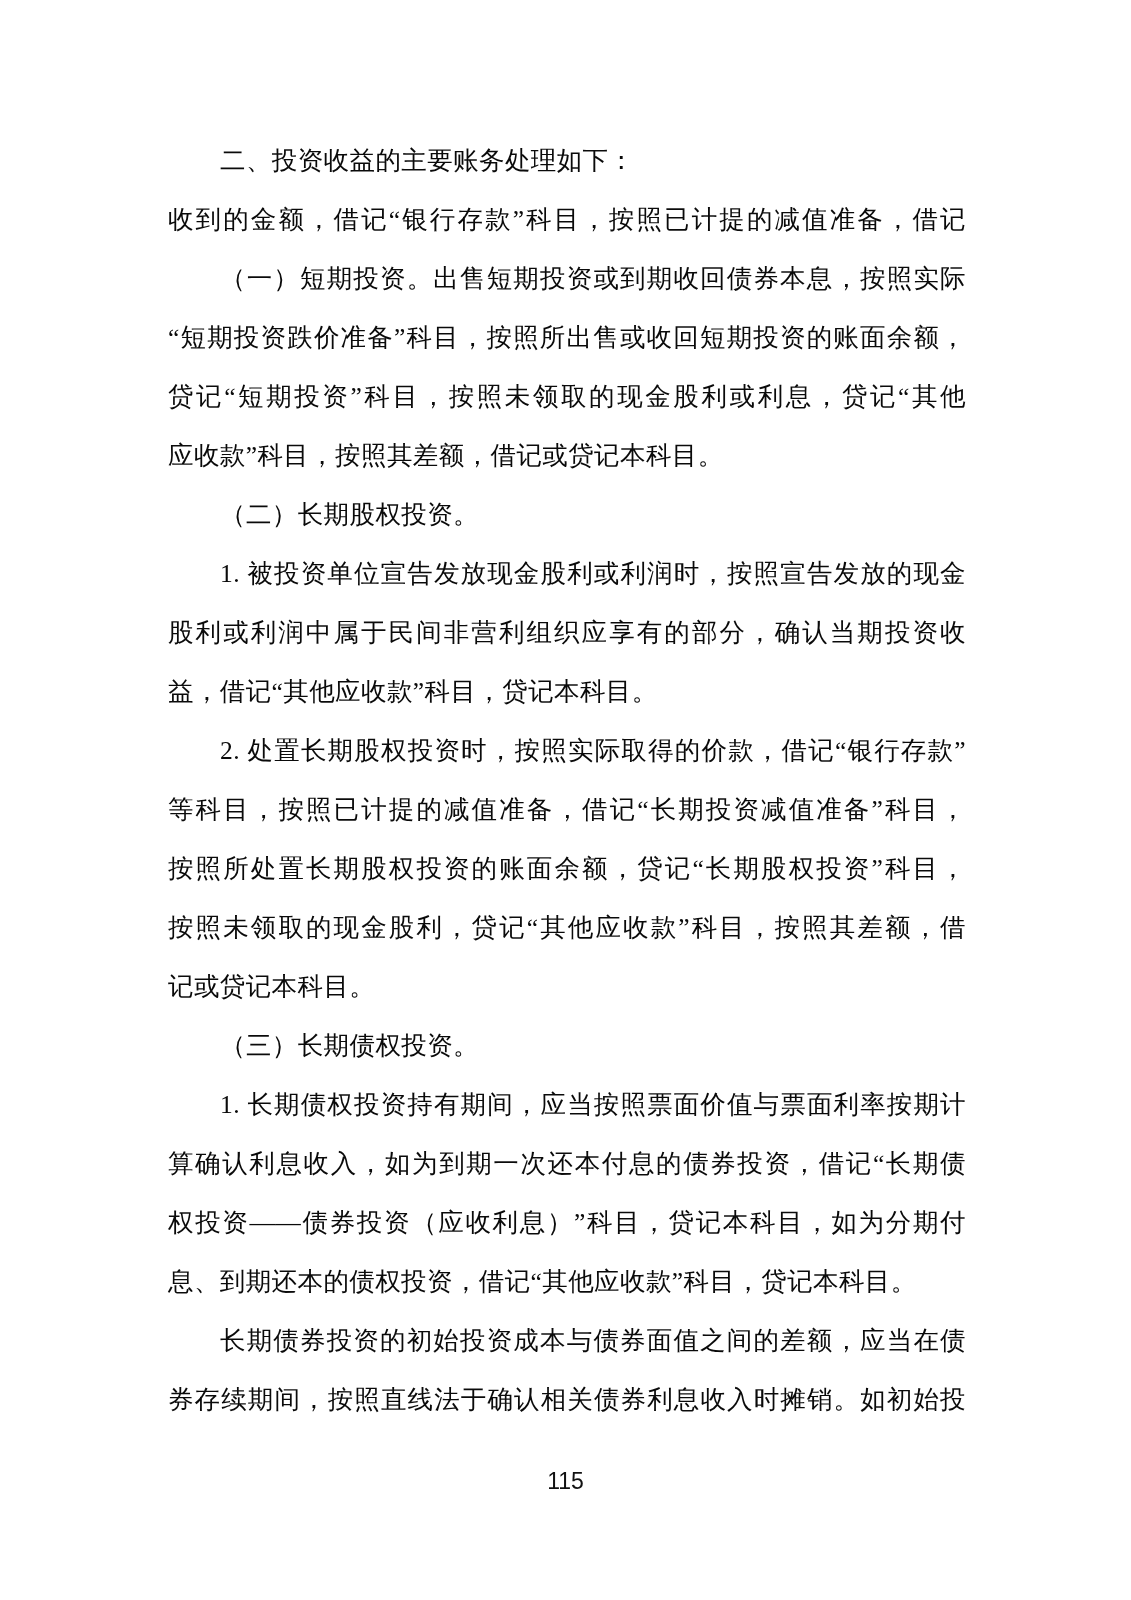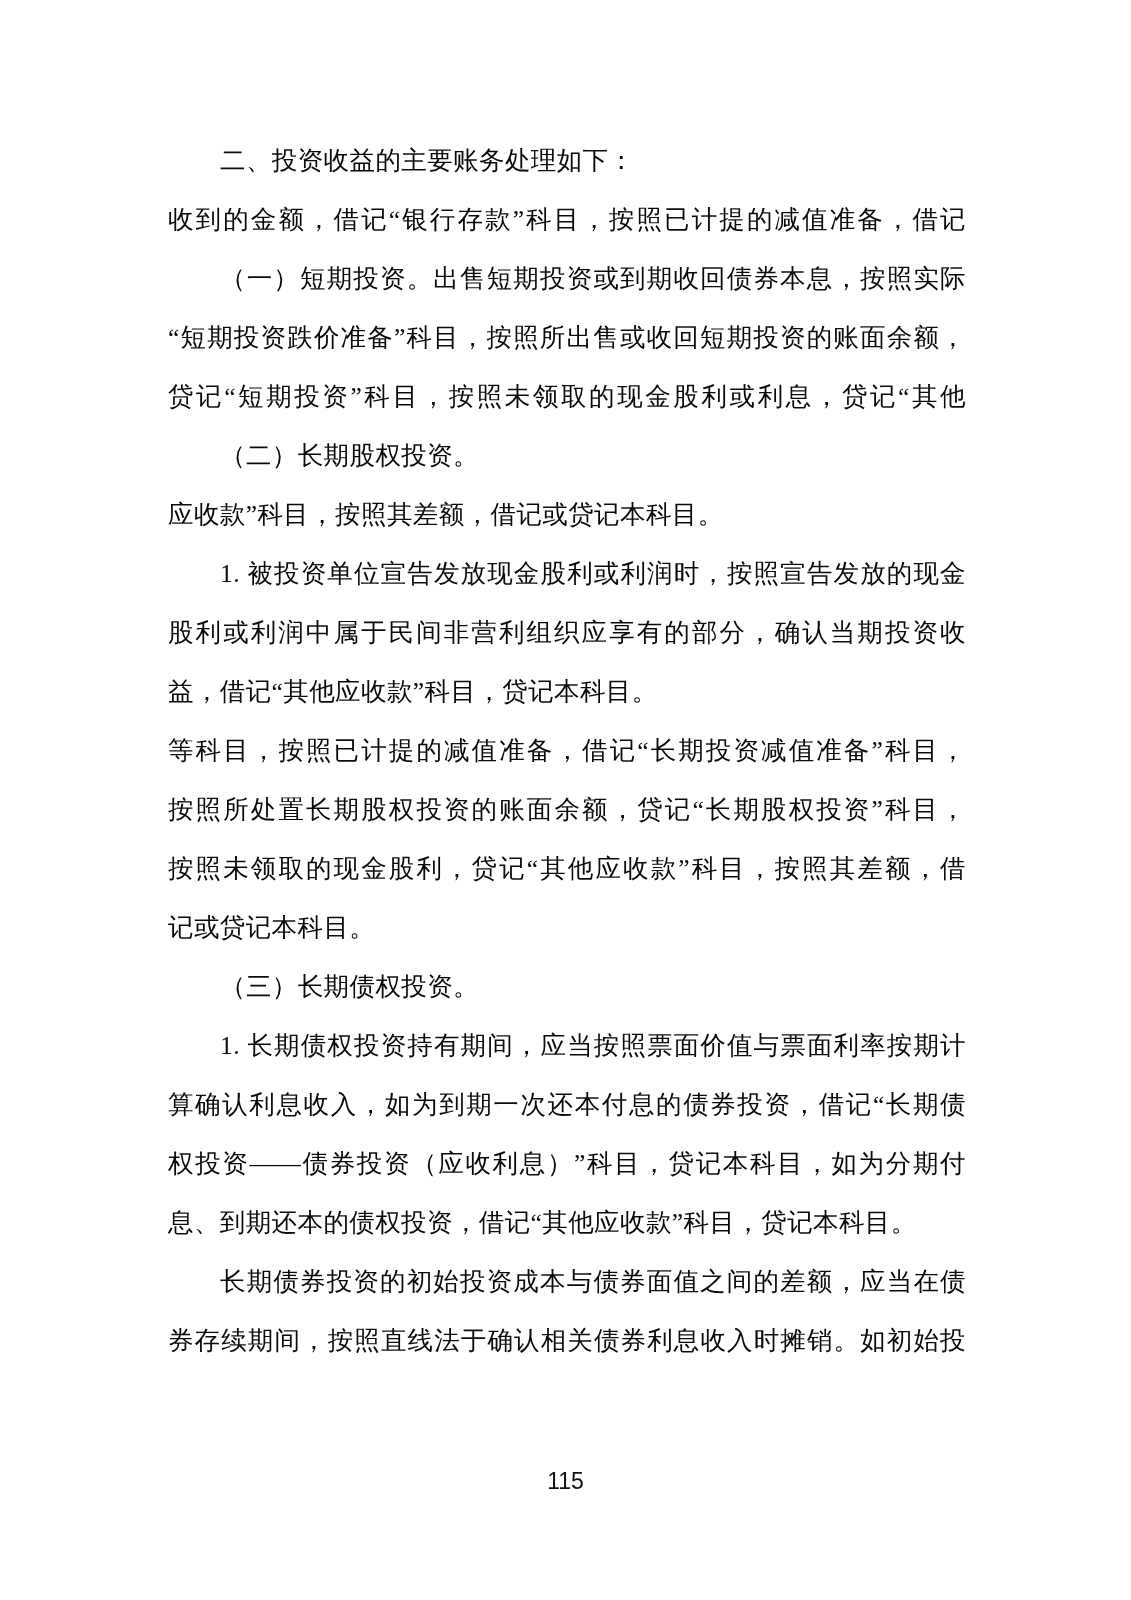--- a/index.html
+++ b/index.html
@@ -58,25 +58,26 @@
 </head>
 <body>
 
 <div class="page">
   <div class="text-block">
       <div class="line indent">二、投资收益的主要账务处理如下：</div>
       <div class="line stretch">收到的金额，借记“银行存款”科目，按照已计提的减值准备，借记</div>
       <div class="line indent stretch">（一）短期投资。出售短期投资或到期收回债券本息，按照实际</div>
       <div class="line stretch">“短期投资跌价准备”科目，按照所出售或收回短期投资的账面余额，</div>
       <div class="line stretch">贷记“短期投资”科目，按照未领取的现金股利或利息，贷记“其他</div>
+      <div class="line">应收款”科目，按照其差额，借记或贷记本科目。</div>
       <div class="line indent">（二）长期股权投资。</div>
-      <div class="line">应收款”科目，按照其差额，借记或贷记本科目。</div>
       <div class="line indent stretch">1. 被投资单位宣告发放现金股利或利润时，按照宣告发放的现金</div>
       <div class="line stretch">股利或利润中属于民间非营利组织应享有的部分，确认当期投资收</div>
       <div class="line">益，借记“其他应收款”科目，贷记本科目。</div>
+      <div class="line indent stretch">2. 处置长期股权投资时，按照实际取得的价款，借记“银行存款”</div>
       <div class="line stretch">等科目，按照已计提的减值准备，借记“长期投资减值准备”科目，</div>
       <div class="line stretch">按照所处置长期股权投资的账面余额，贷记“长期股权投资”科目，</div>
       <div class="line stretch">按照未领取的现金股利，贷记“其他应收款”科目，按照其差额，借</div>
       <div class="line">记或贷记本科目。</div>
       <div class="line indent">（三）长期债权投资。</div>
       <div class="line indent stretch">1. 长期债权投资持有期间，应当按照票面价值与票面利率按期计</div>
       <div class="line stretch">算确认利息收入，如为到期一次还本付息的债券投资，借记“长期债</div>
       <div class="line stretch">权投资——债券投资（应收利息）”科目，贷记本科目，如为分期付</div>
       <div class="line">息、到期还本的债权投资，借记“其他应收款”科目，贷记本科目。</div>
       <div class="line indent stretch">长期债券投资的初始投资成本与债券面值之间的差额，应当在债</div>

